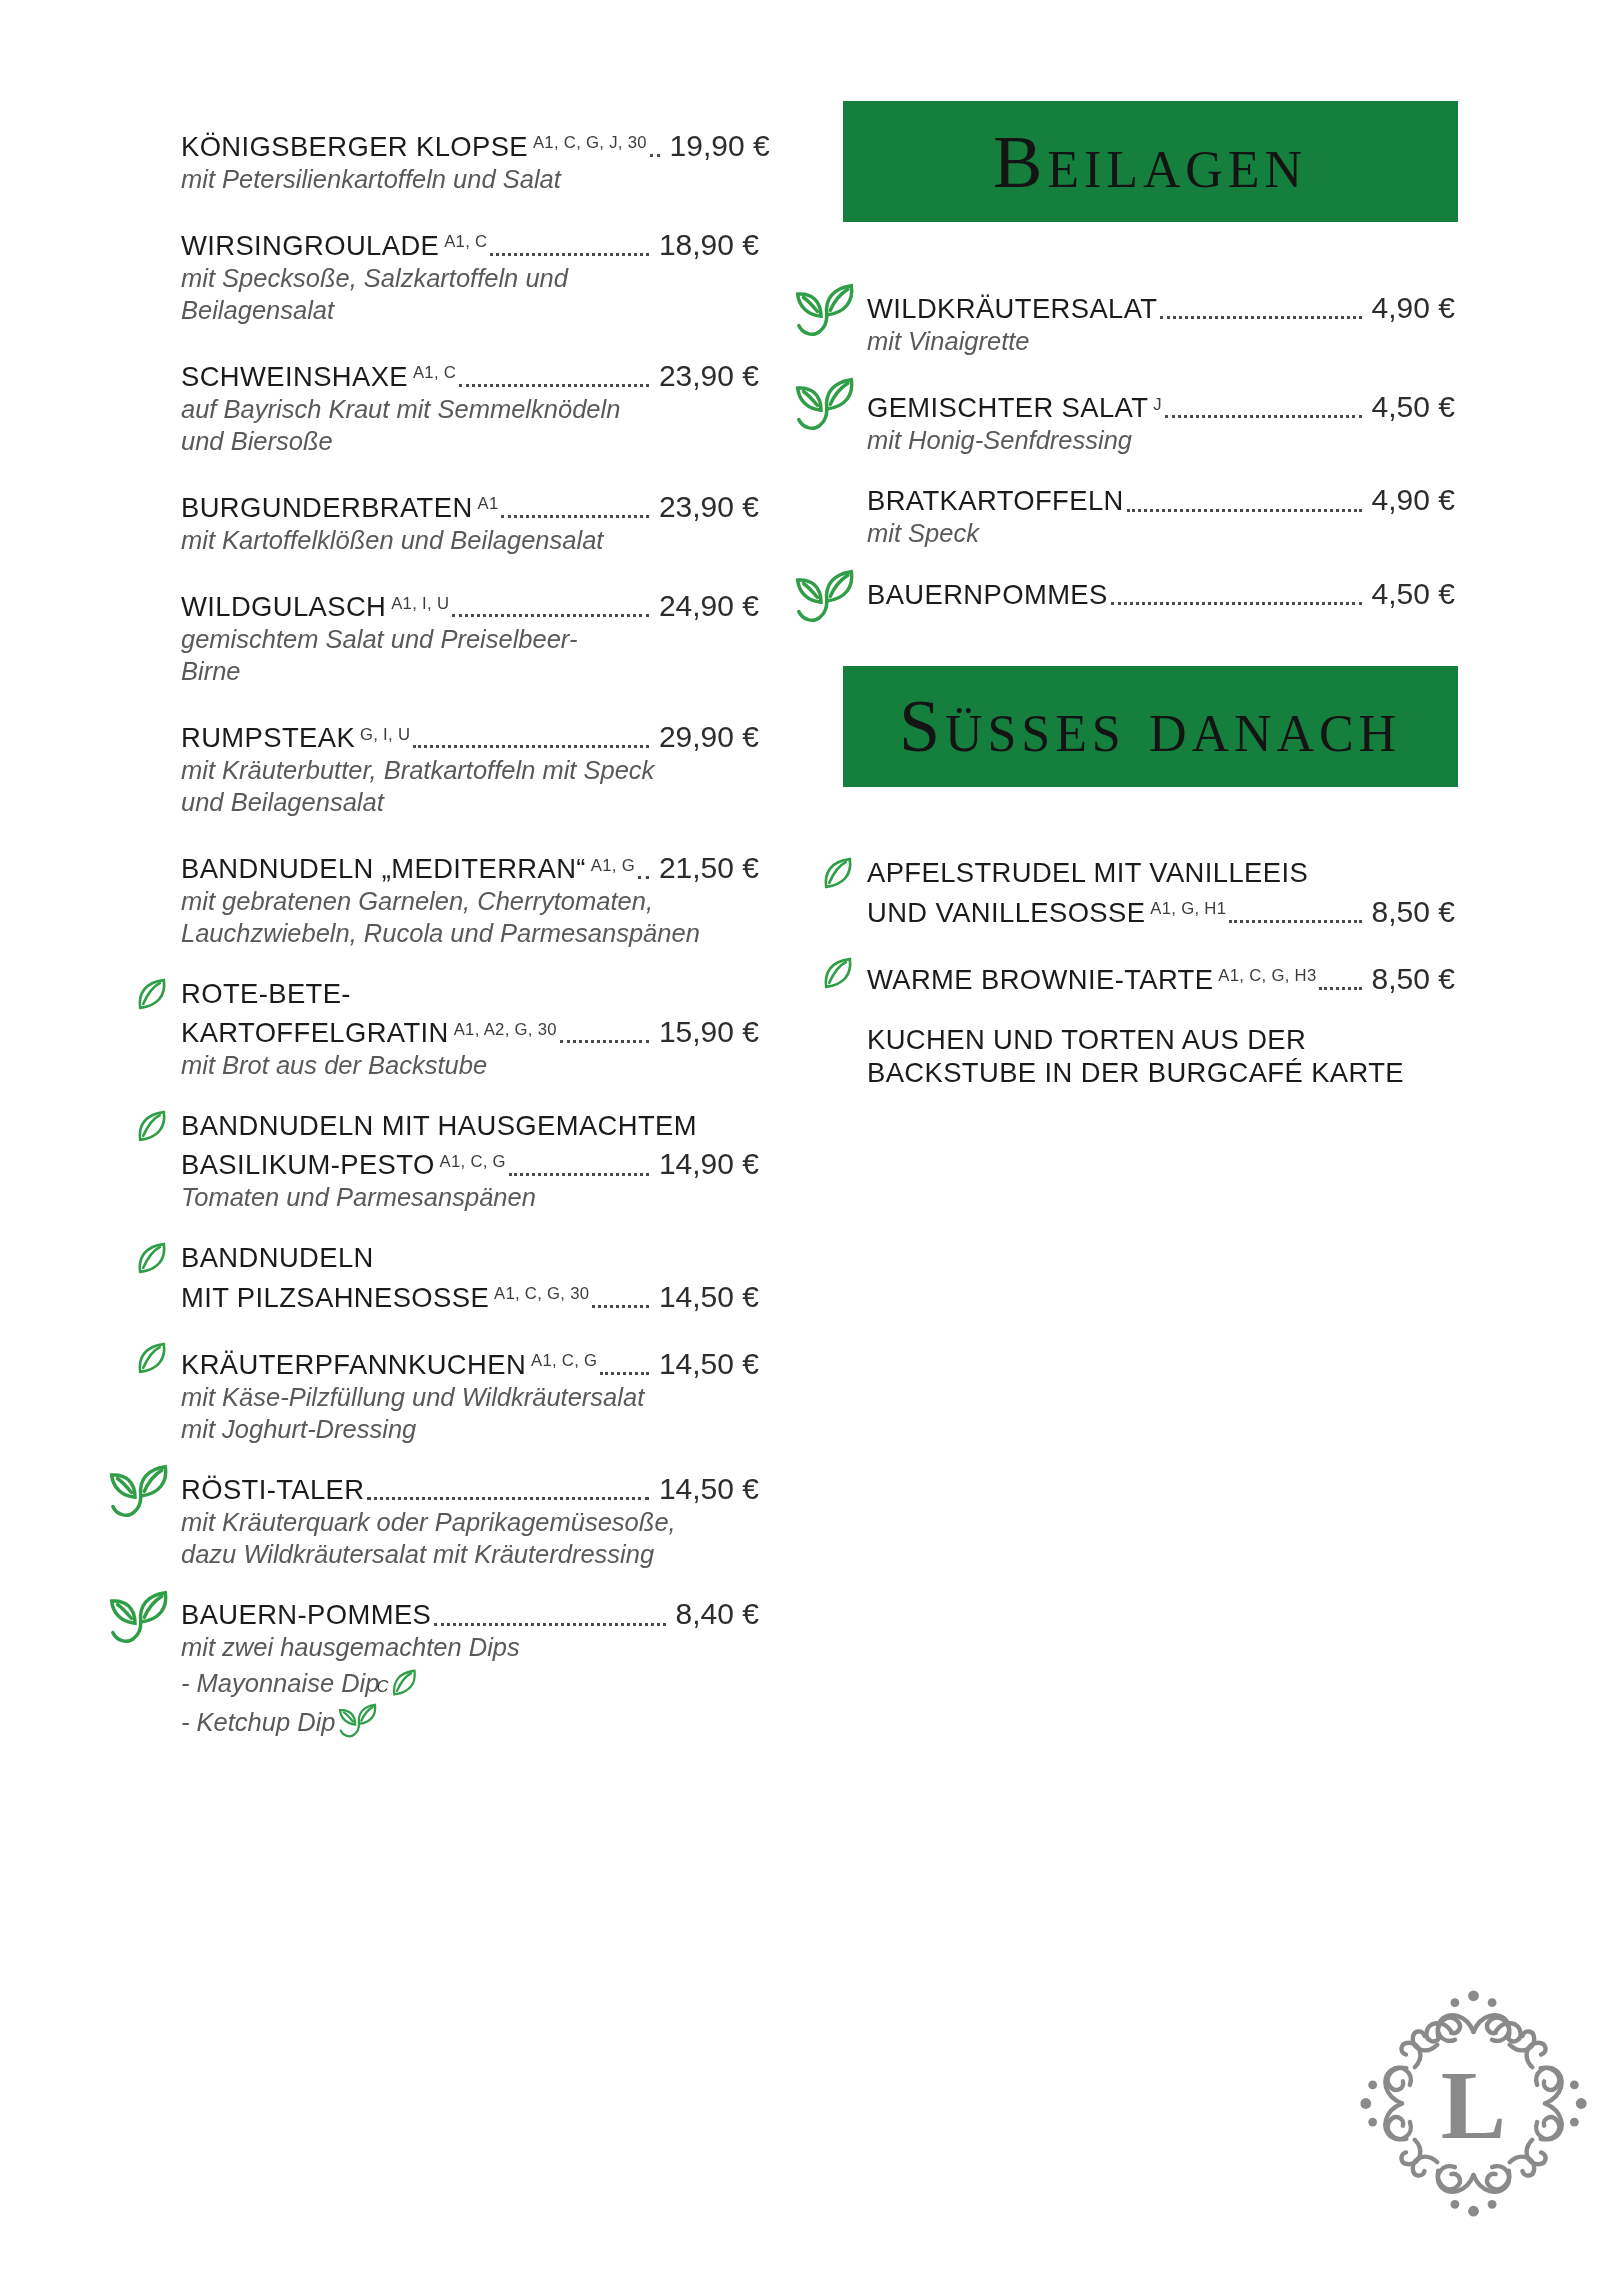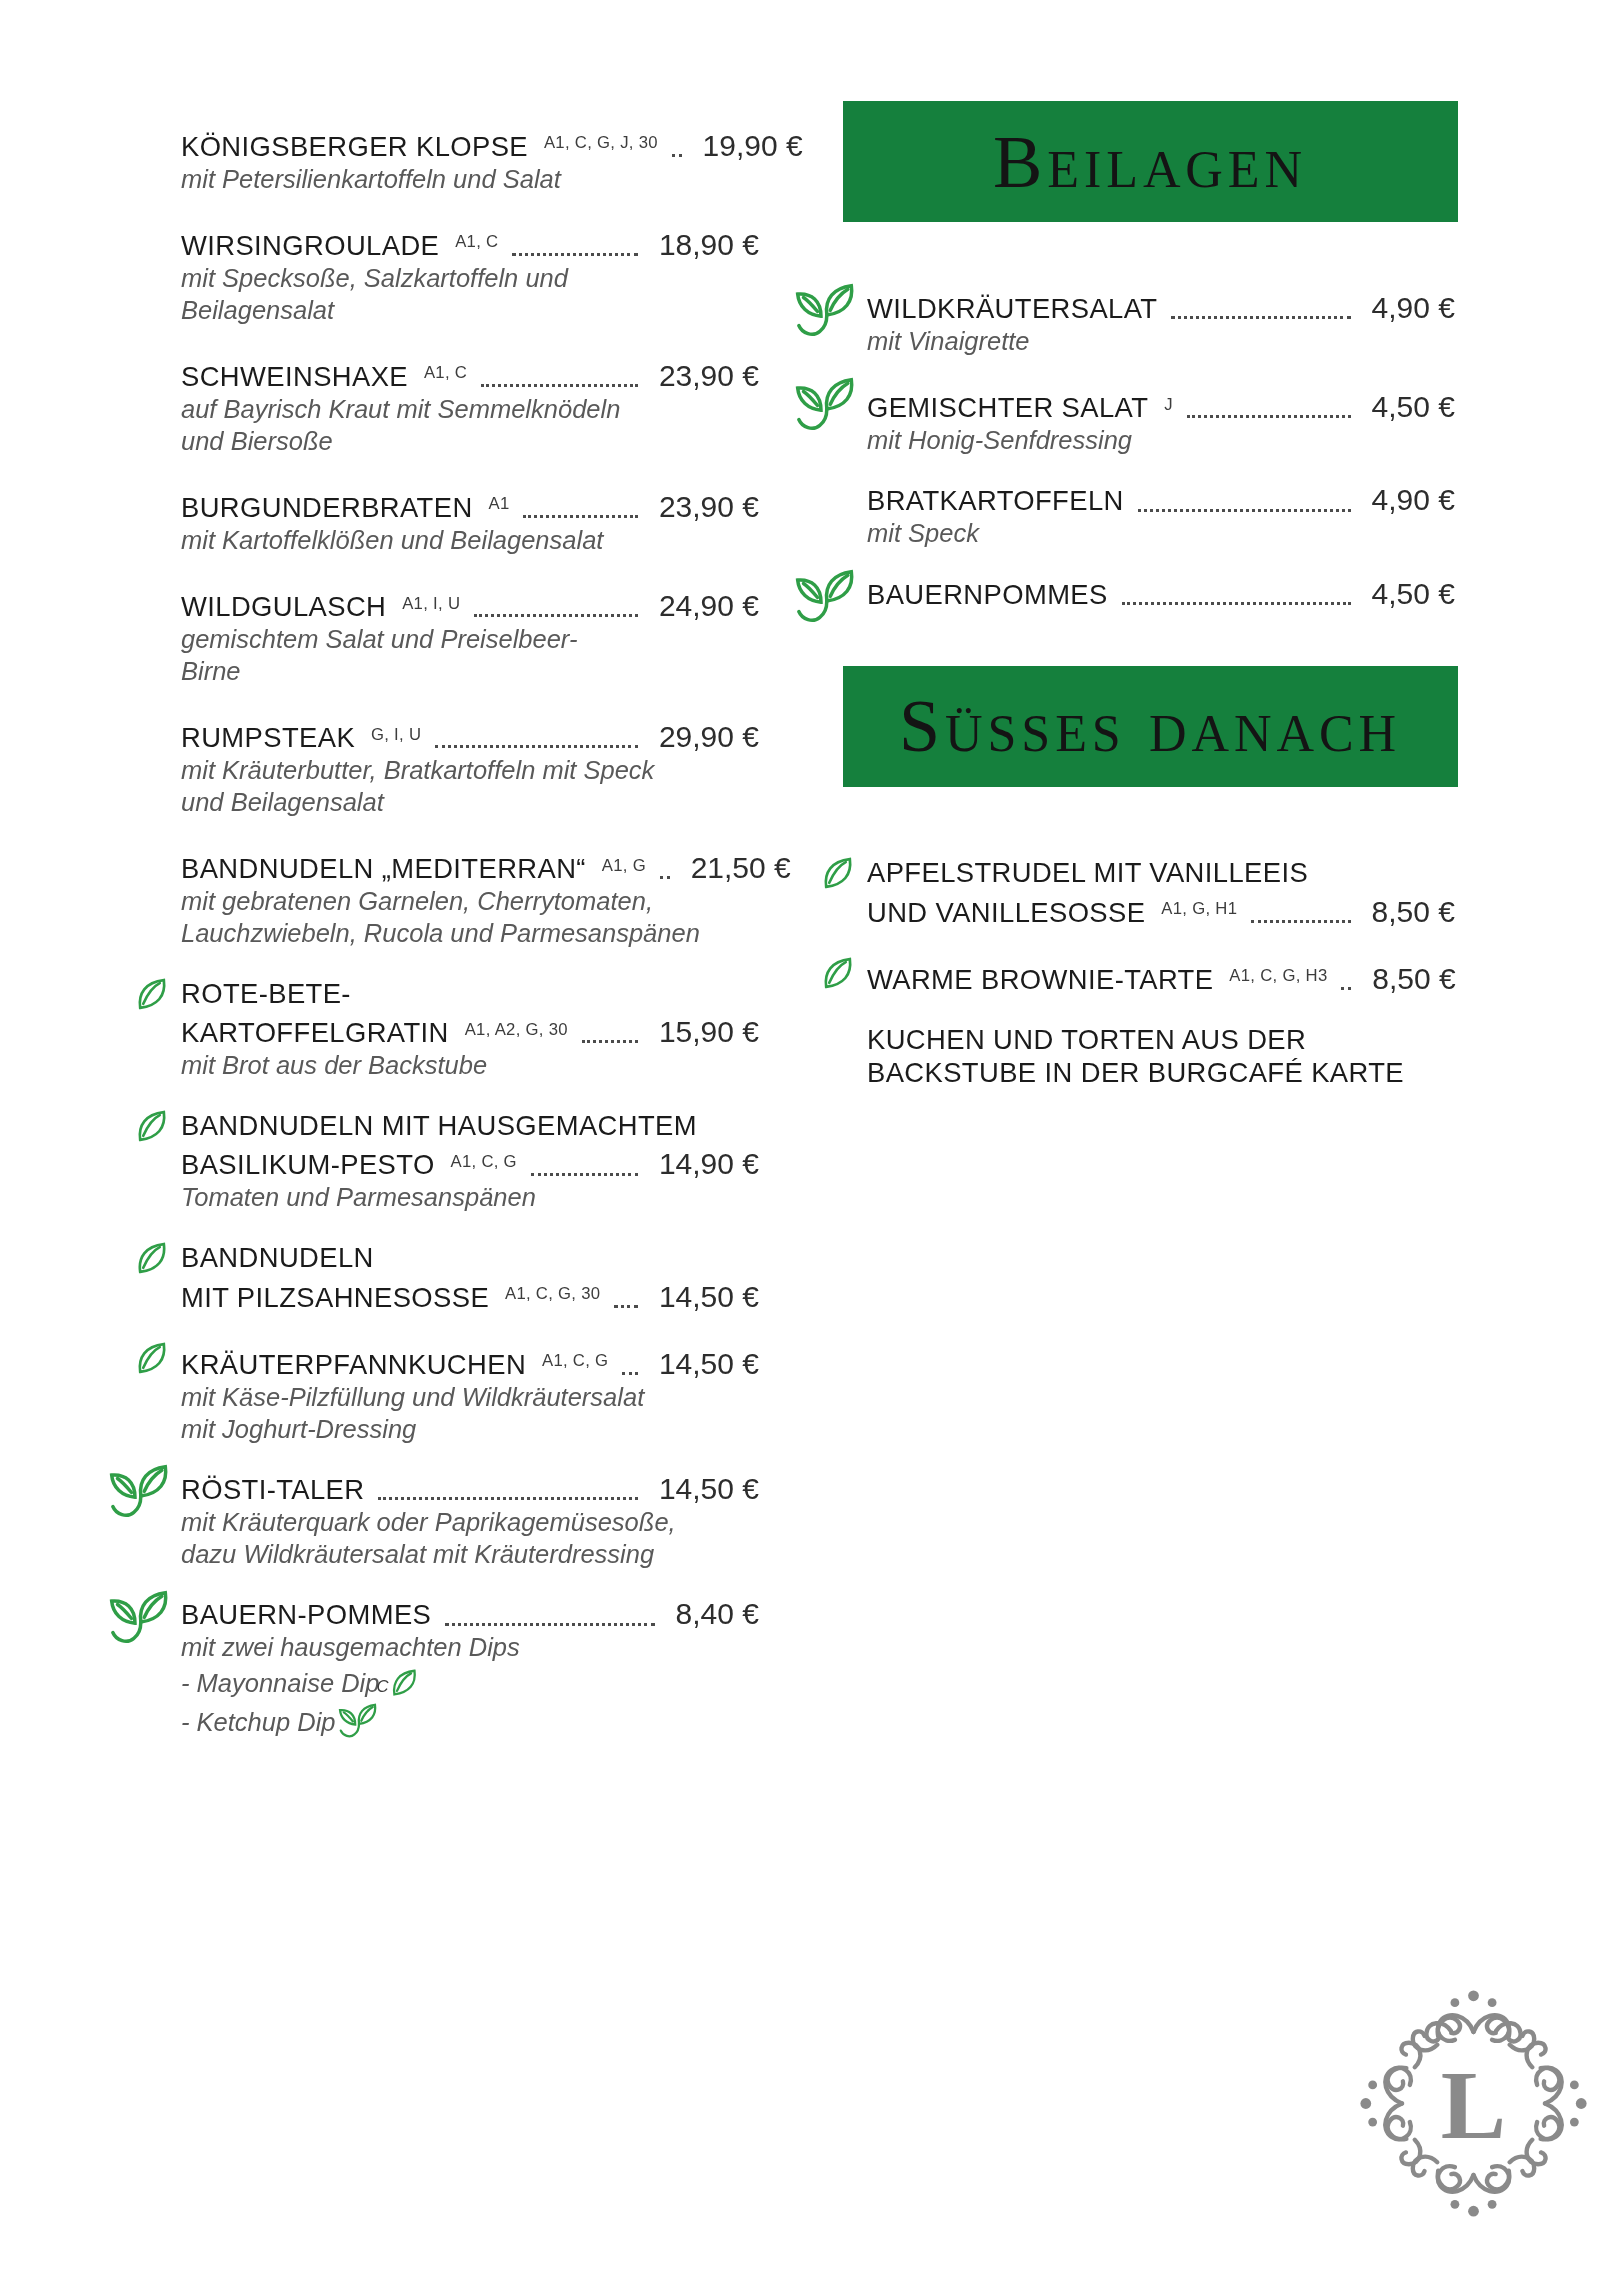--- a/index.html
+++ b/index.html
@@ -8,21 +8,21 @@
     font-family:"Liberation Sans",sans-serif;overflow:hidden;margin:0 auto;
   }
   .col{position:absolute;}
   .col-left{left:181px;top:123px;width:578px;}
   .col-right{left:867px;top:101px;width:588px;}
 
   .item{position:relative;margin-bottom:27.4px;}
   .title-line,.title{
     font-size:27.4px;line-height:33px;color:#1b1b1b;letter-spacing:0.4px;white-space:nowrap;
   }
-  .row{display:flex;align-items:flex-end;gap:11px;}
+  .row{display:flex;align-items:flex-end;}
   .row .title{flex:0 0 auto;}
   .sup{
     font-size:16.7px;line-height:16.7px;color:#3d3d3d;margin-left:4.9px;
     position:relative;top:-10.8px;white-space:nowrap;flex:0 0 auto;letter-spacing:0.3px;margin-top:23px;
   }
   .dots{flex:1 1 11.8px;border-bottom:3.4px dotted #4b4b4b;margin:0 1px 5.9px 2.9px;min-width:9.8px;}
   .price{font-size:30px;line-height:34px;color:#2d2d2d;flex:0 0 auto;margin-left:9px;white-space:nowrap;}
   .desc{font-size:25.5px;line-height:32px;font-style:italic;color:#595959;}
   .extra{display:flex;align-items:center;gap:1px;}
   .extra .sup{top:-7.8px;margin-left:-3.9px;}

